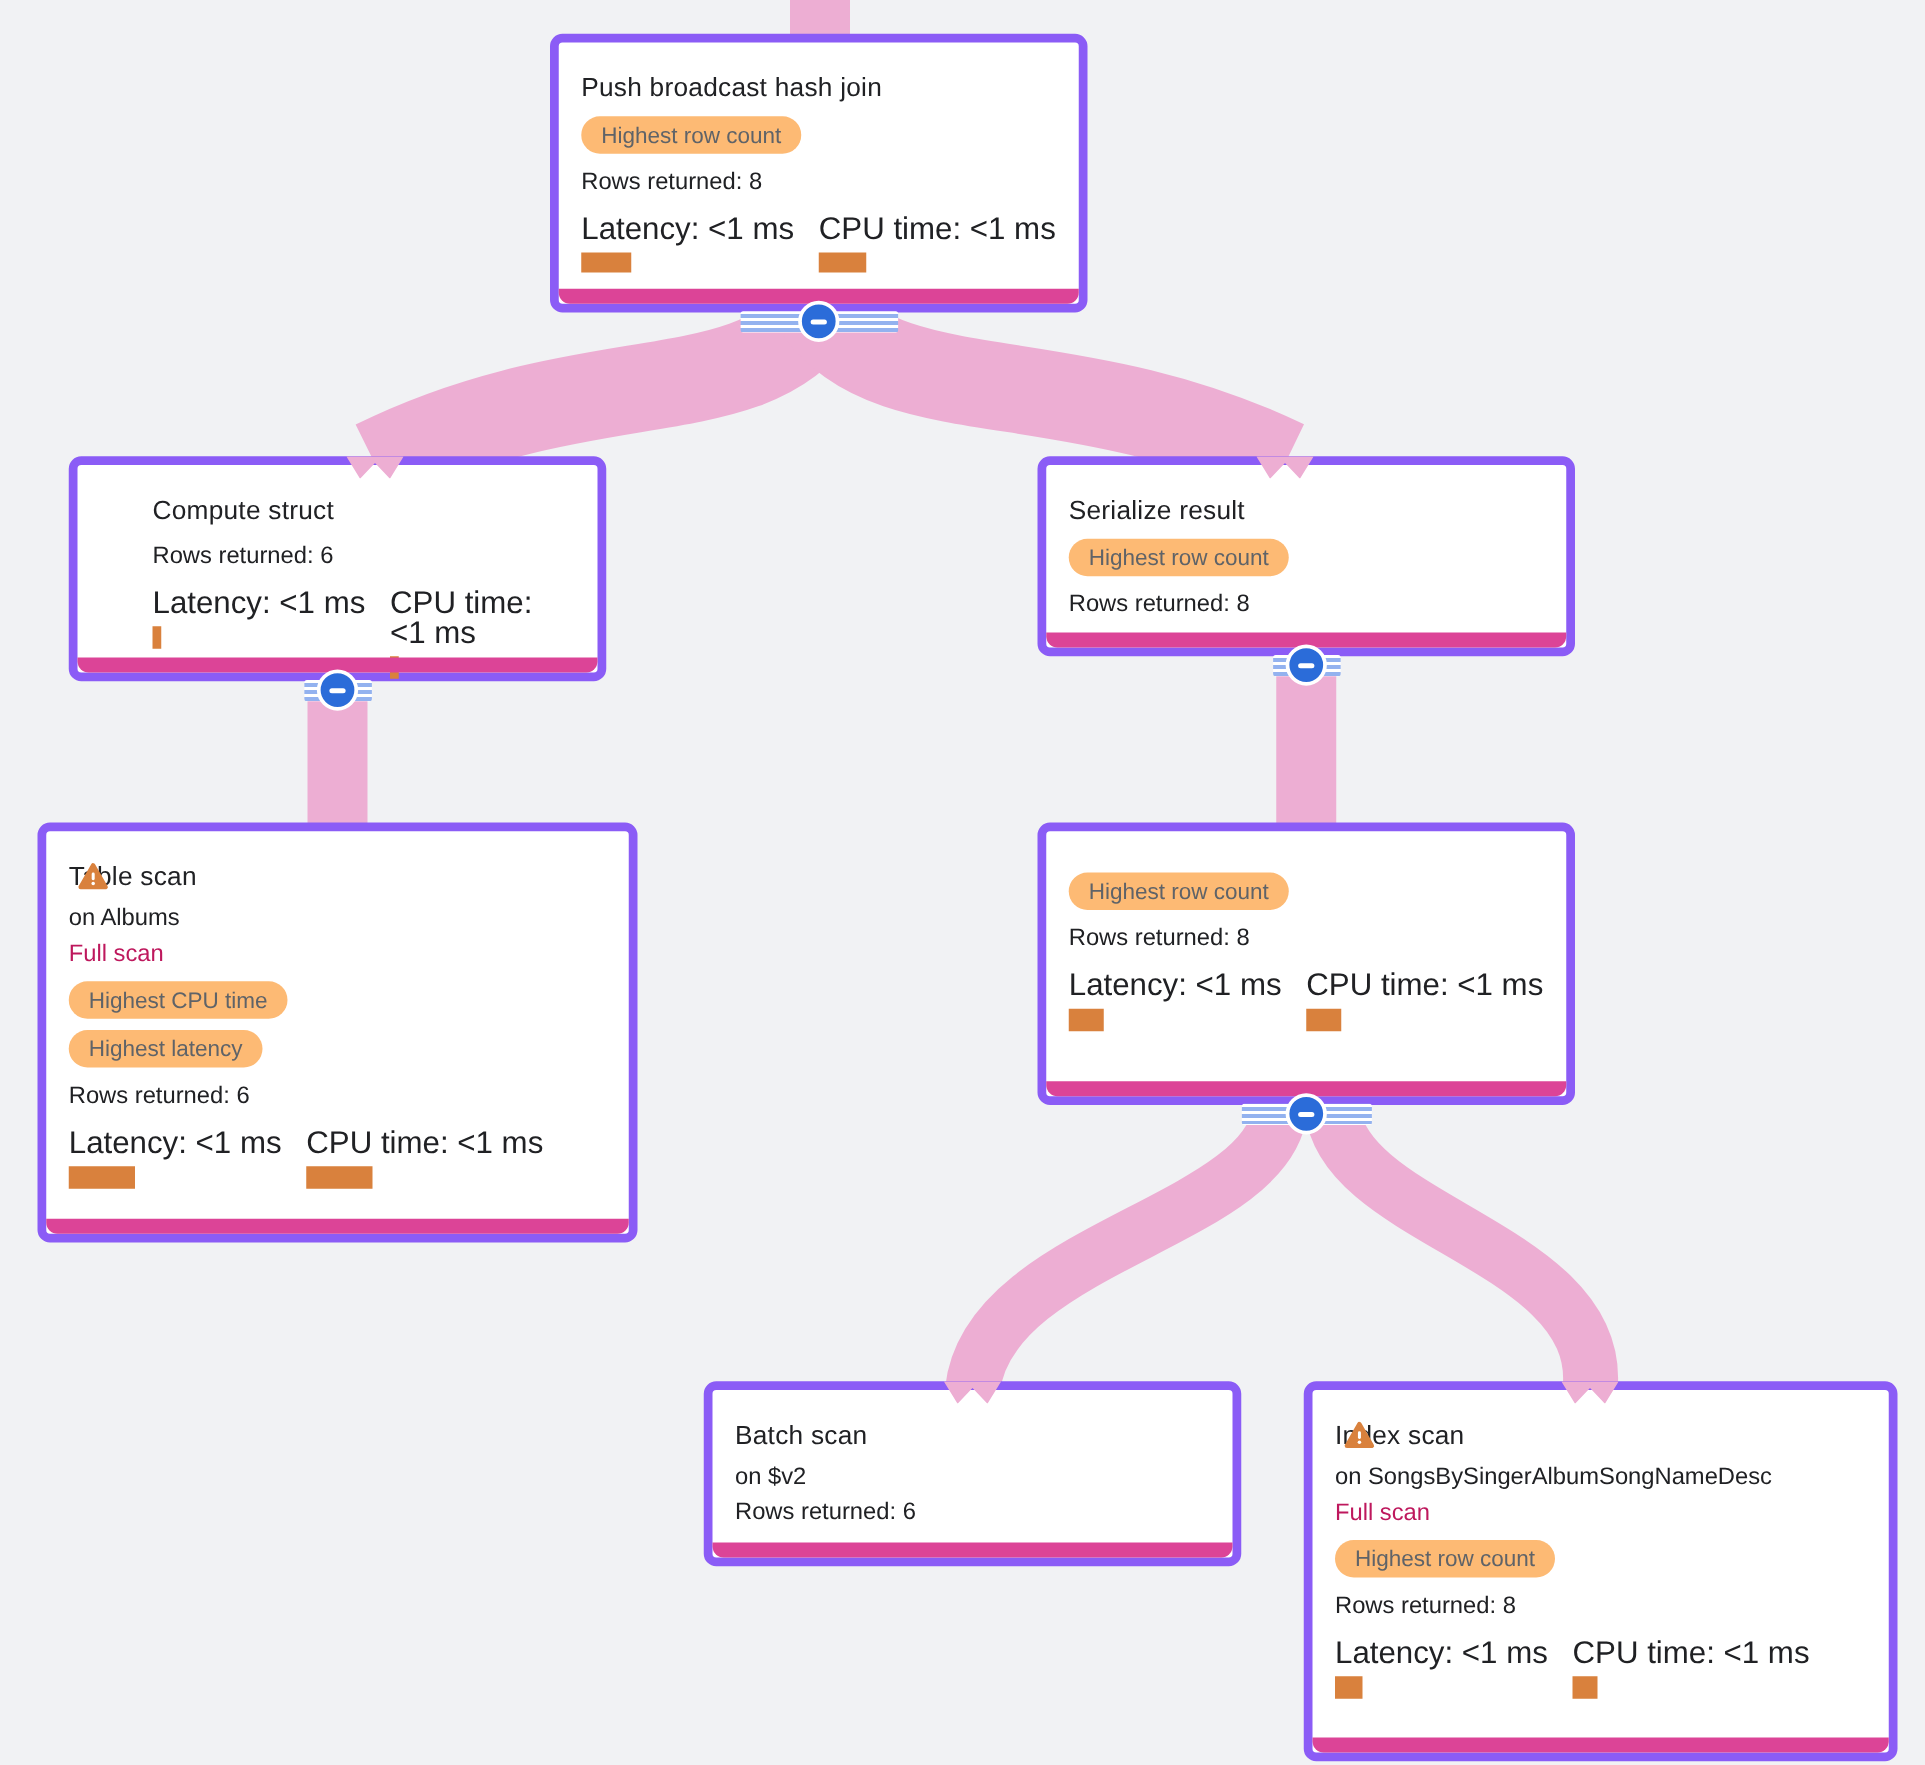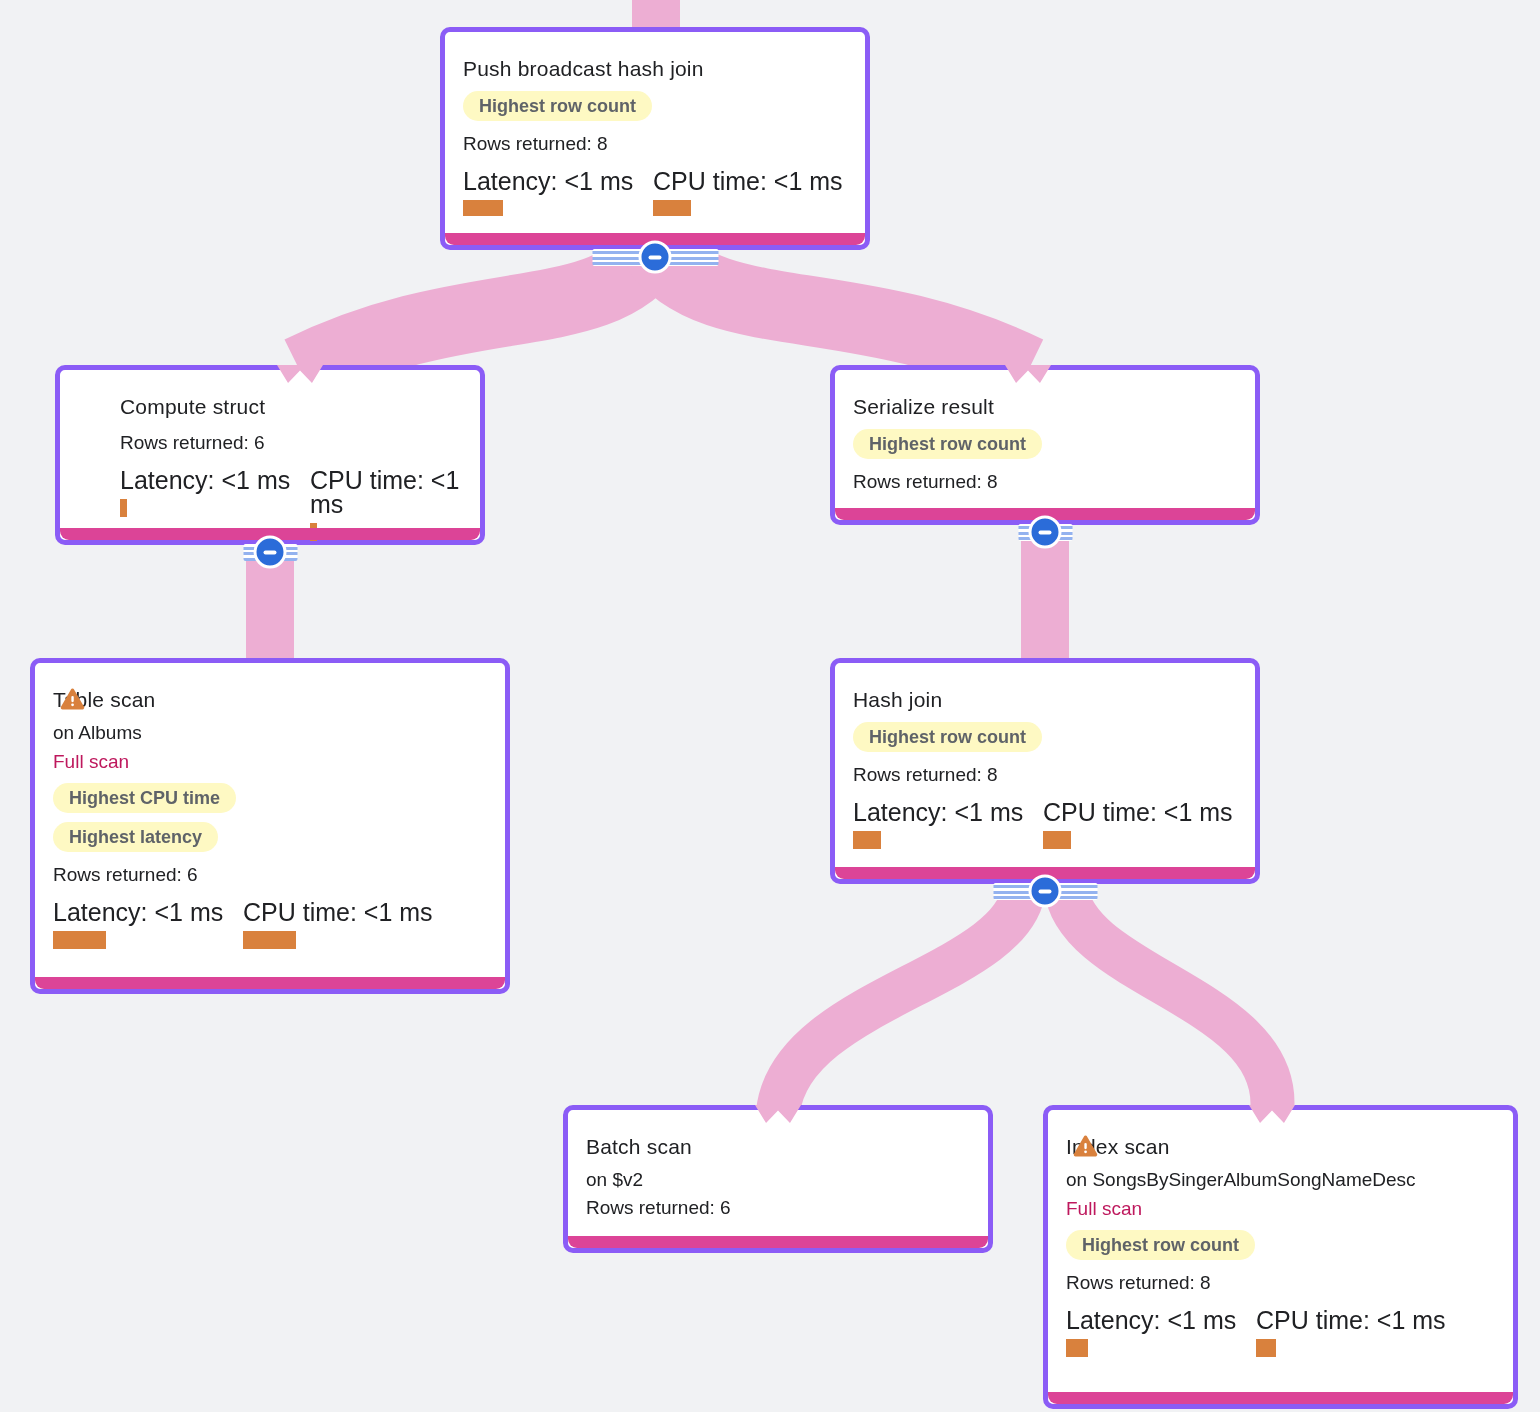--- a/index.html
+++ b/index.html
@@ -6,38 +6,38 @@
   body{
     width:1540px;height:1412px;position:relative;overflow:hidden;
     background:#f1f2f4;
     font-family:"Liberation Sans","DejaVu Sans",sans-serif;
     color:#202124;
   }
   #edges{position:absolute;left:0;top:0;z-index:0;}
 
   .node{
     position:absolute;z-index:2;background:#fff;
-    border:5px solid #8b5cf6;border-radius:10px;box-sizing:border-box;
+    border:7px solid #8b5cf6;border-radius:10px;box-sizing:border-box;
   }
   .accent-bar{
     position:absolute;left:0;right:0;bottom:0;height:12px;
     background:#dc4497;border-radius:0 0 9px 9px;
   }
   .node-body{padding:24px 18px 0 18px;}
   .with-icon .node-body{}
   .warn{
     position:absolute;left:24px;top:24px;width:27px;height:25px;
   }
   .title{font-size:21px;font-weight:500;letter-spacing:.2px;line-height:26px;}
   .sub{font-size:19px;line-height:24px;margin-top:8px;}
   .muted{font-size:19px;line-height:24px;margin-top:5px;color:#be185d;}
   .badge-row{margin-top:9px;}
   .badge{
-    display:inline-block;background:#fef9c3;color:#5f6368;
-    font-size:18px;line-height:18px;padding:6px 16px;border-radius:16px;font-weight:bold;
+    display:inline-block;background:#fdba74;color:#5f6368;
+    font-size:18px;line-height:18px;padding:6px 16px;border-radius:16px;
   }
   .rows{font-size:19px;margin-top:11px;line-height:24px;}
   .metrics{display:flex;margin-top:13px;}
   .metric:first-child{width:190px;flex:0 0 190px;}
   .metric-label{font-size:25px;line-height:24px;}
   .bar{height:17px;background:#d9813d;margin-top:7px;}
 
   
   #n1{left:440px;top:27px;width:430px;height:223px;}
   #n2{left:55px;top:365px;width:430px;height:180px;padding-left:42px;}
@@ -173,21 +173,20 @@
   <div class="node-body">
     <div class="title">Serialize result</div>
     <div class="badge-row"><span class="badge">Highest row count</span></div>
     <div class="rows">Rows returned: 8</div>
   </div>
   <div class="accent-bar"></div>
 </div>
 
 <div class="node" id="n5">
   <div class="node-body">
-    <div class="title">Hash join</div>
     <div class="badge-row"><span class="badge">Highest row count</span></div>
     <div class="rows">Rows returned: 8</div>
     <div class="metrics">
       <div class="metric">
         <div class="metric-label">Latency: &lt;1 ms</div>
         <div class="bar bar-latency"></div>
       </div>
       <div class="metric">
         <div class="metric-label">CPU time: &lt;1 ms</div>
         <div class="bar bar-cpu"></div>

